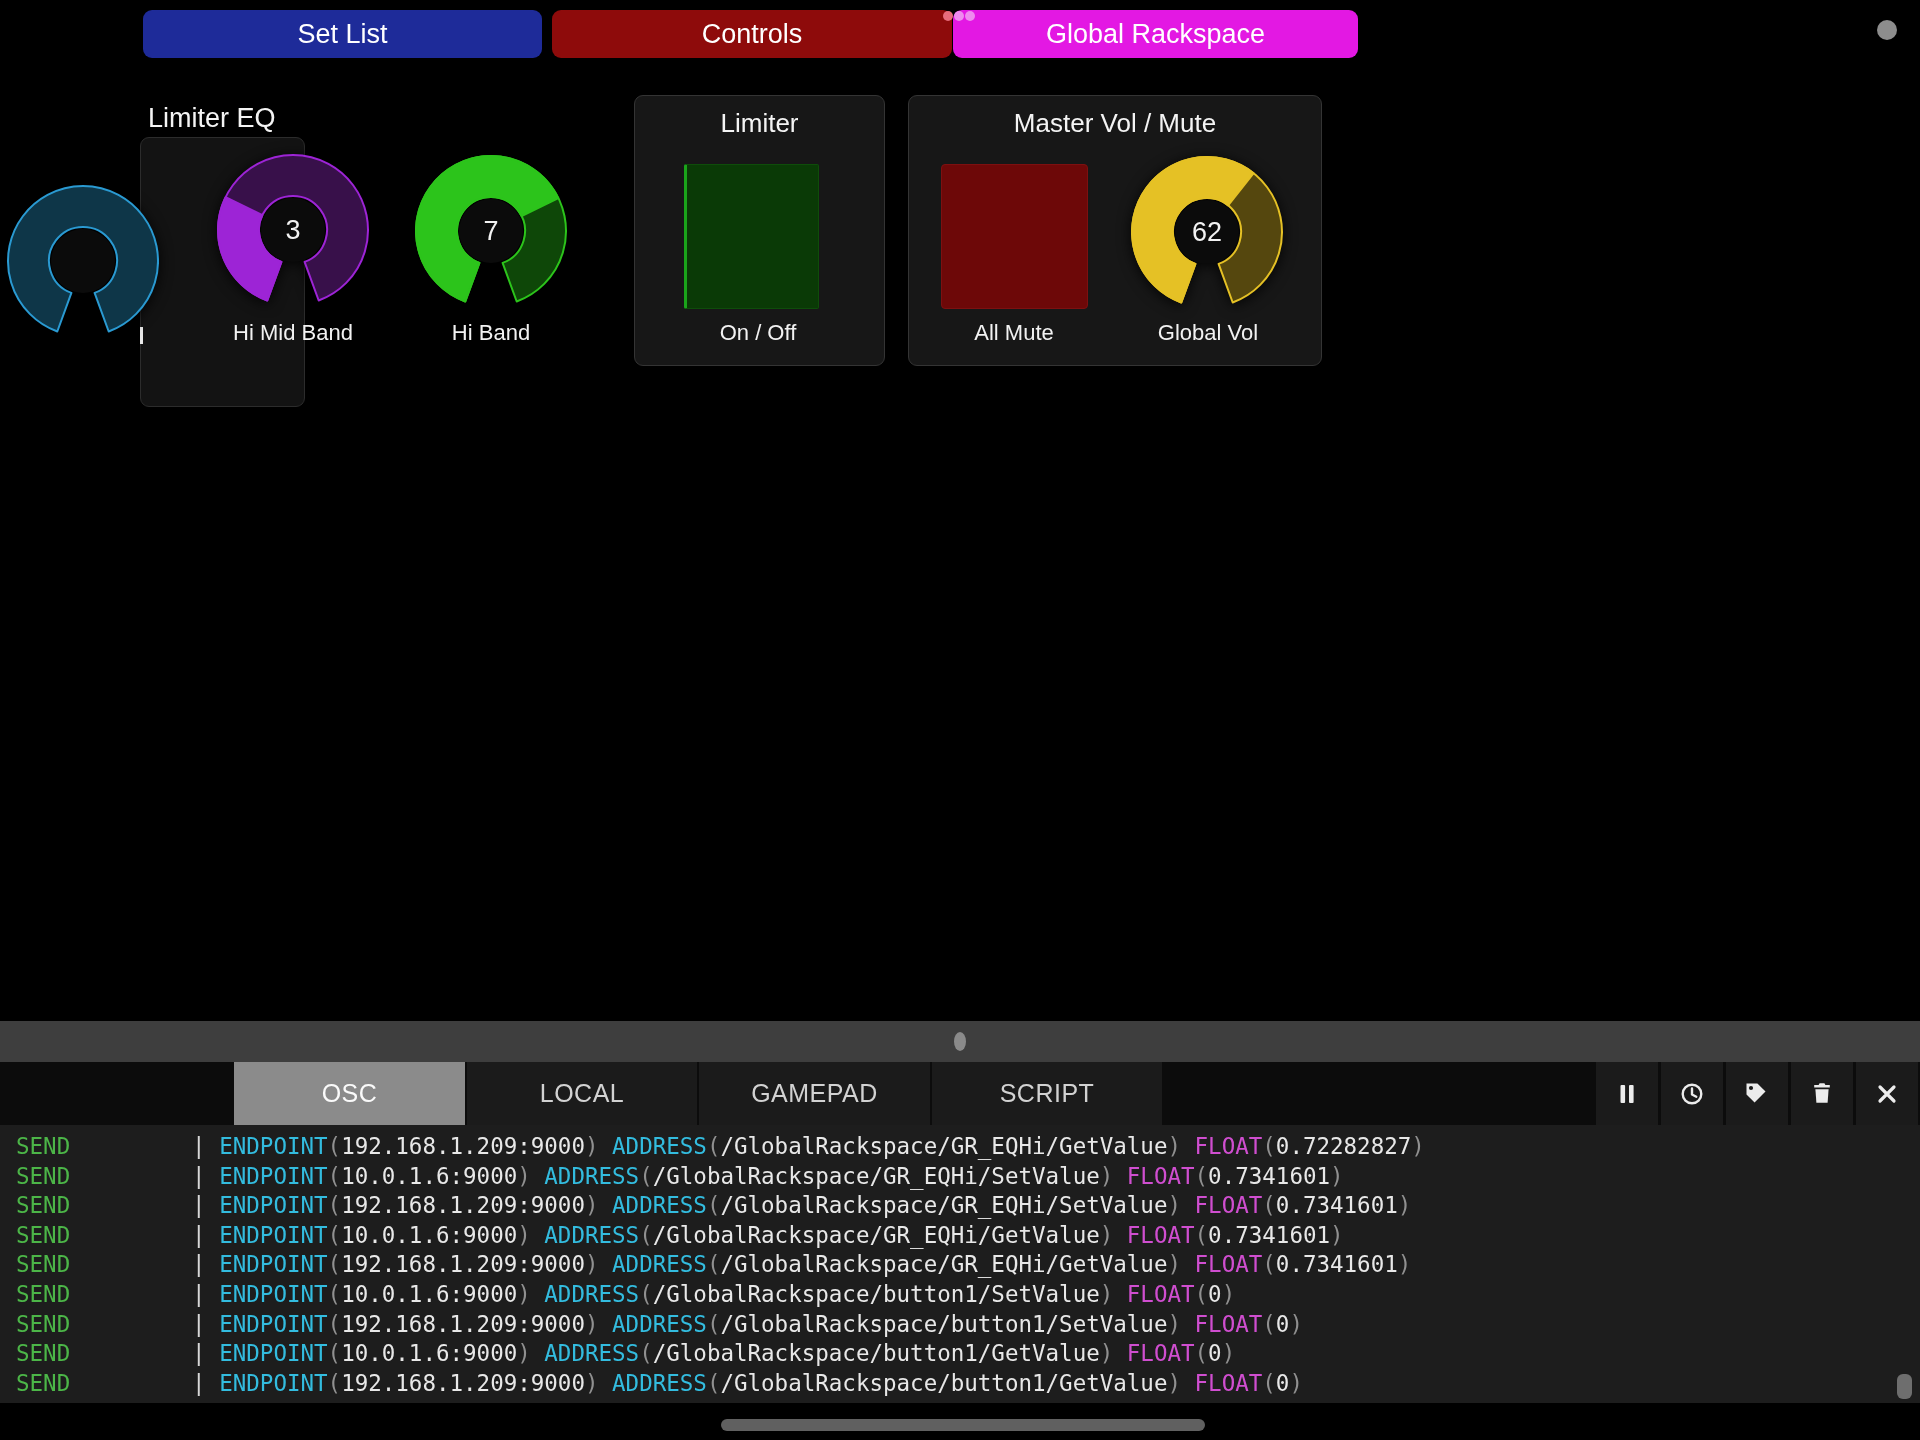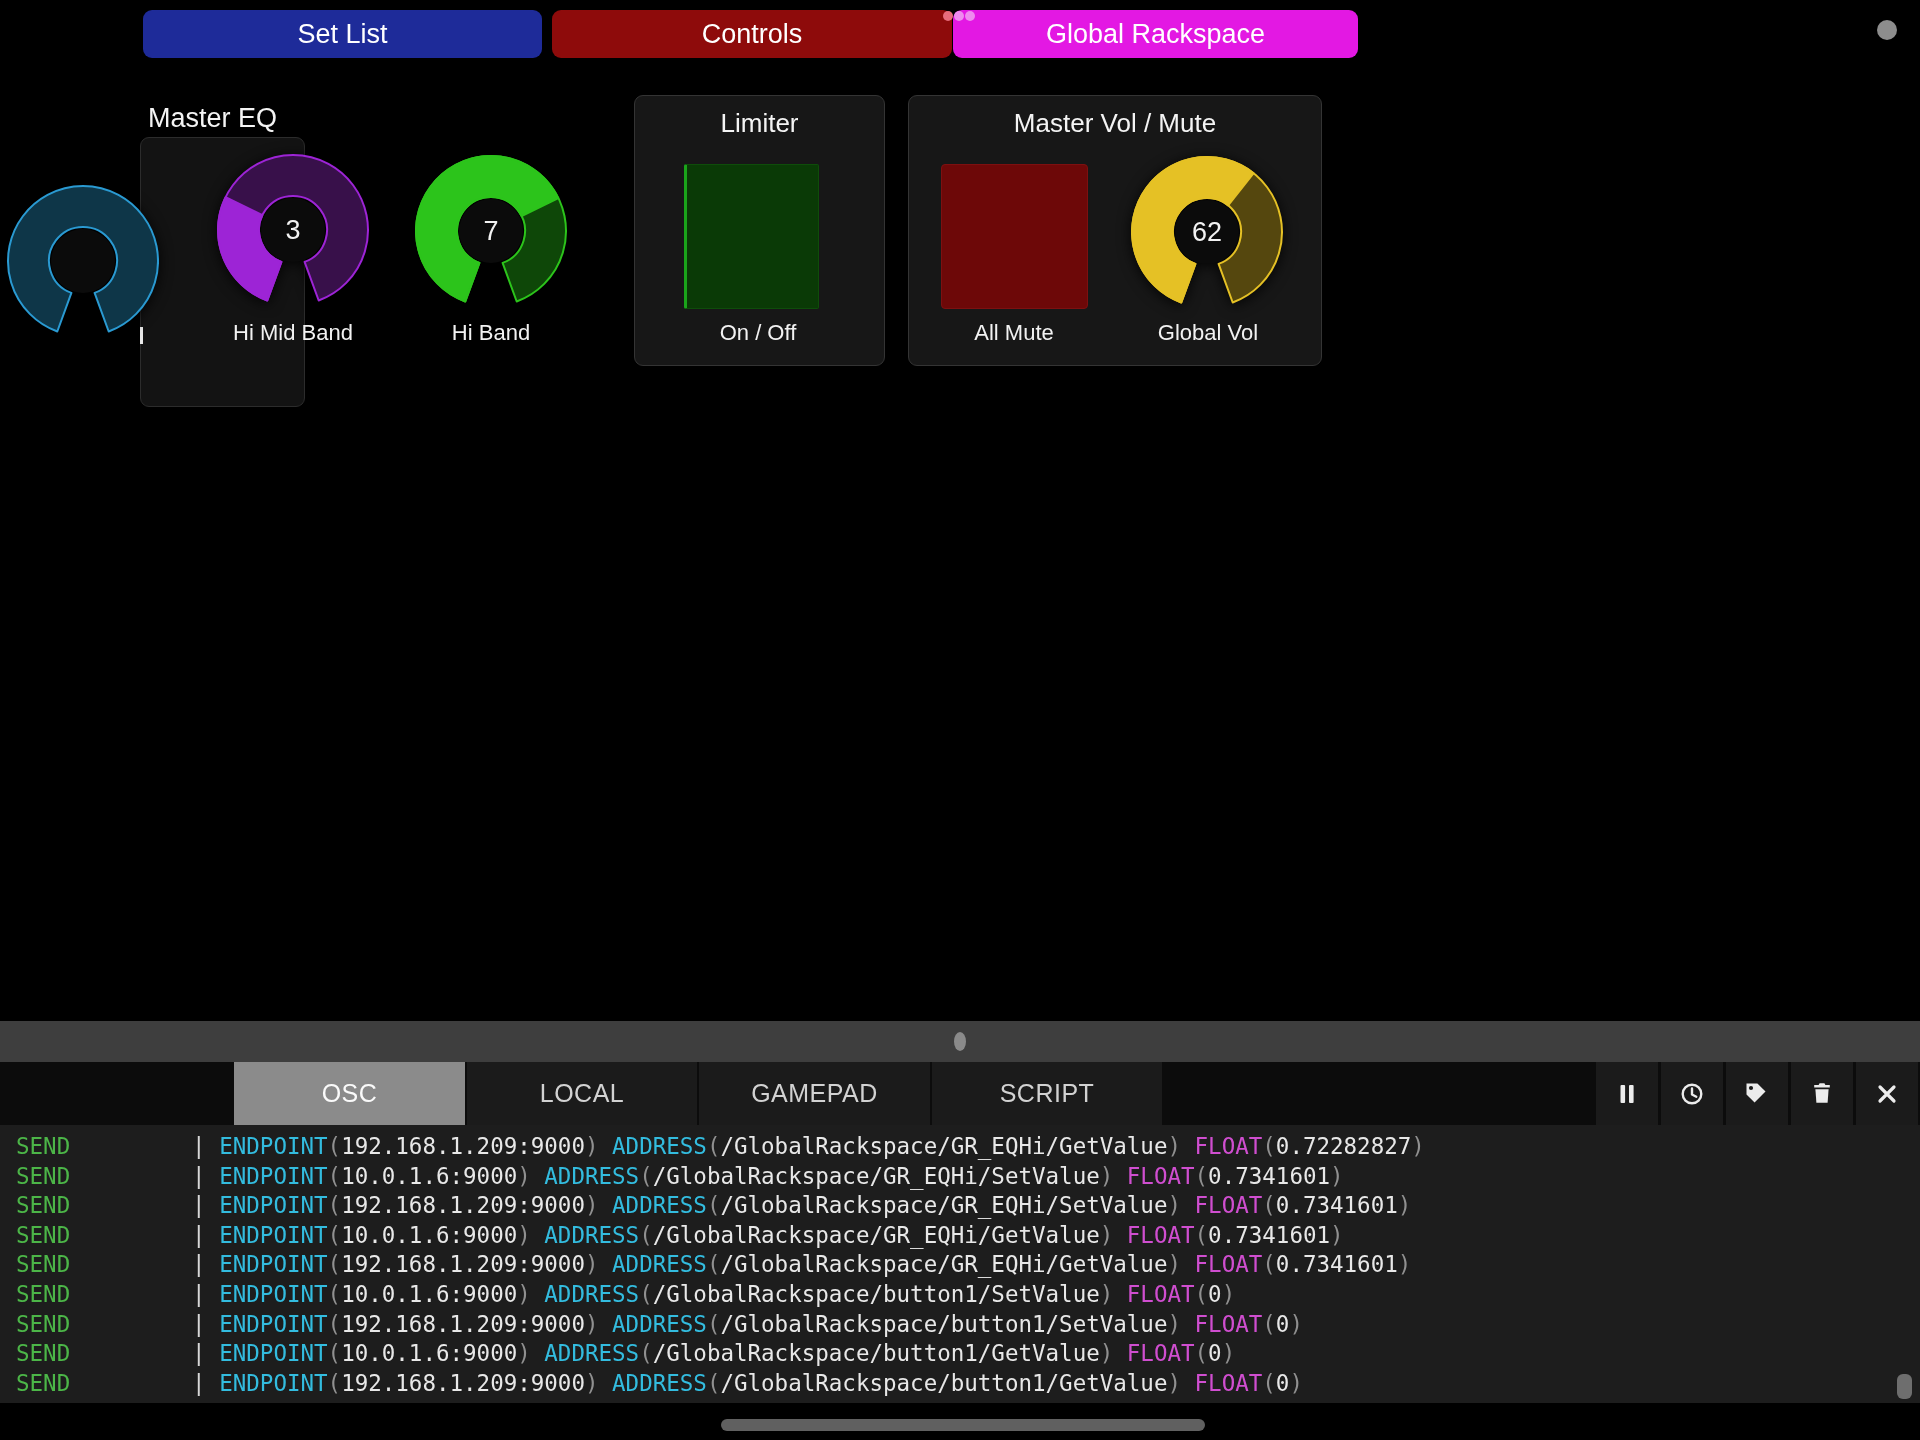--- a/index.html
+++ b/index.html
@@ -66,21 +66,21 @@
       <div class="top-tab" style="left: 552px; width: 400px; background: rgb(142, 11, 11);">Controls</div>
       <div class="top-tab" style="left: 953px; width: 405px; background: rgb(227, 24, 227);">Global Rackspace</div>
     </div>
   <div id="pageDots">
       <div class="page-dot" style="left: 943px; background: rgb(232, 108, 124);"></div>
       <div class="page-dot" style="left: 954px; background: rgb(239, 138, 239);"></div>
       <div class="page-dot" style="left: 965px; background: rgb(239, 138, 239);"></div>
     </div>
   <div class="status-dot" id="statusDot" style="background: rgb(141, 141, 141);"></div>
 
-  <div class="eq-title">Master EQ</div>
+  <div class="eq-title">Limiter EQ</div>
   <div class="eq-card"></div>
   <div class="clip-frag"></div>
 
   <div class="panel limiter">
     <div class="panel-title">Limiter</div>
     <div class="limiter-btn" id="limiterBtn" style="background: rgb(10, 58, 6); border-left-color: rgb(26, 165, 26);"></div>
   </div>
   <div class="widget-label" style="left:758px">On / Off</div>
 
   <div class="panel master">

